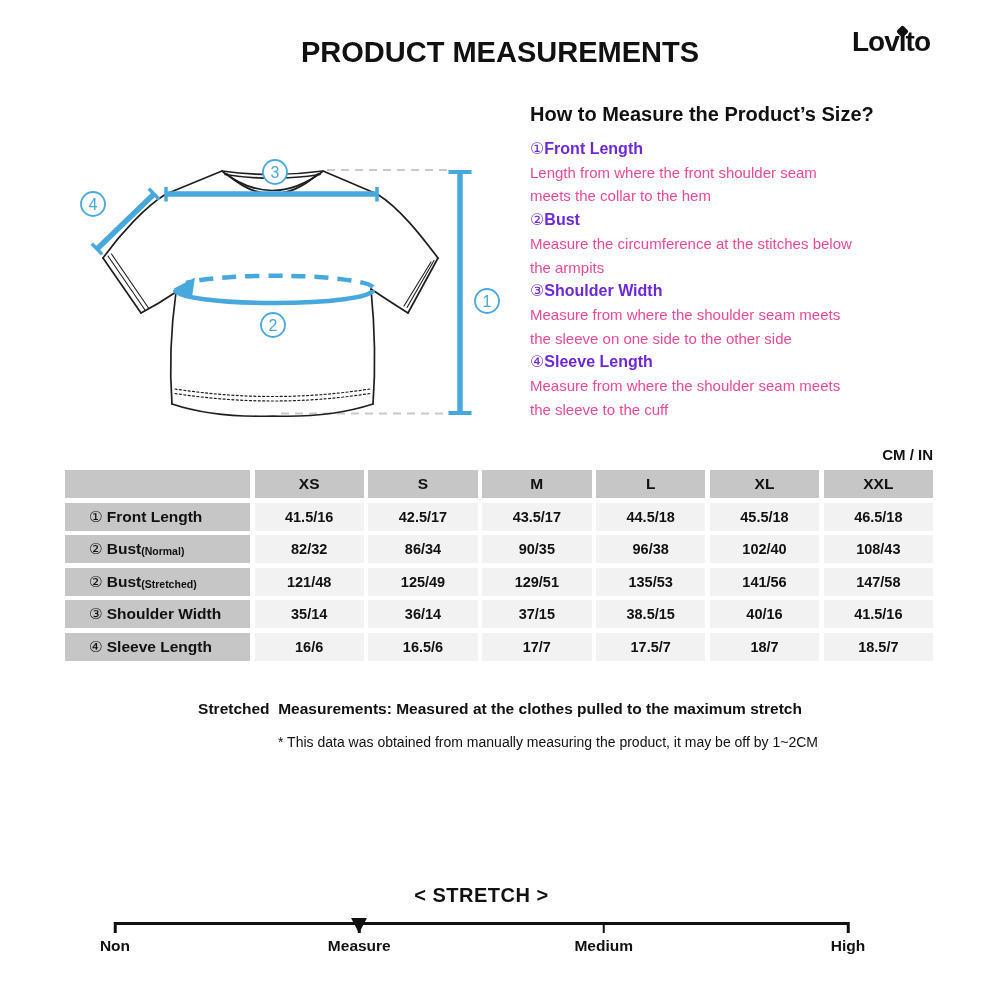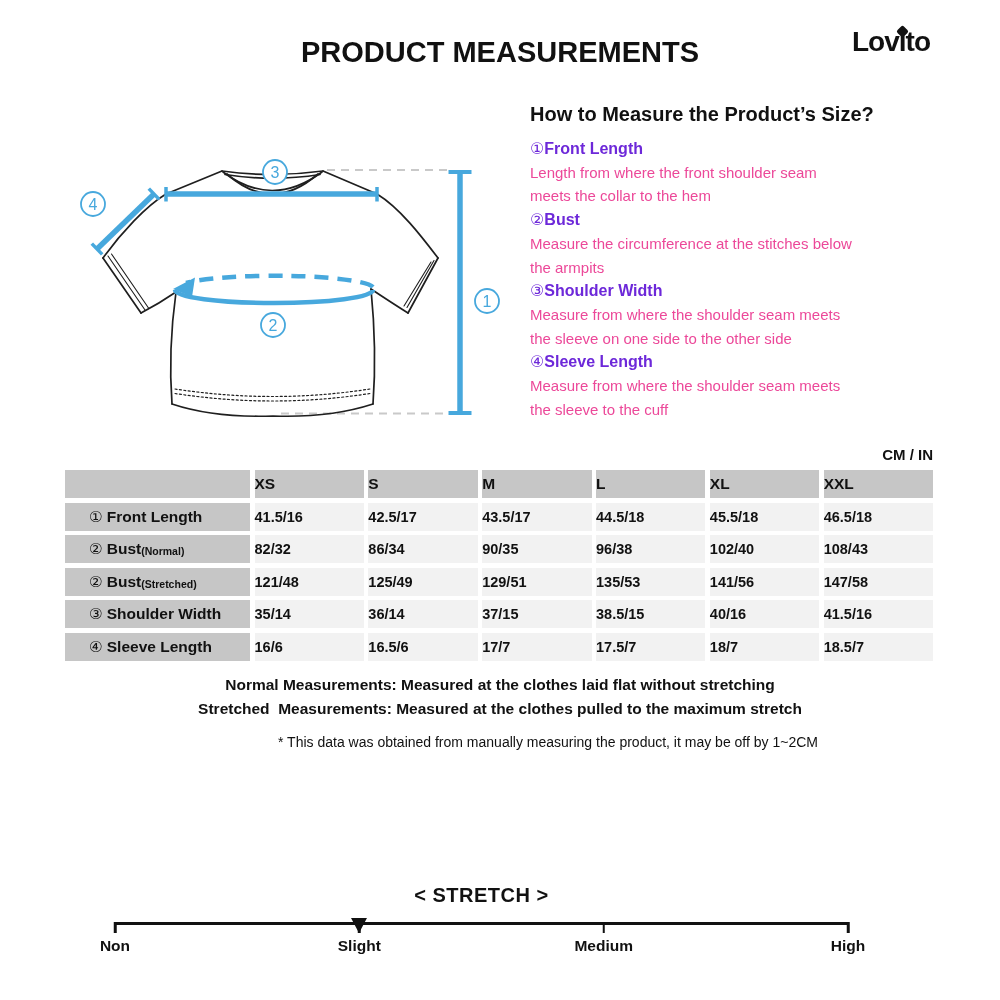--- a/index.html
+++ b/index.html
@@ -26,21 +26,21 @@
   .circ-black{font-family:"DejaVu Sans",sans-serif;font-weight:400;font-size:16px;}
   .desc{color:#ec4899;}
 
   
   .unit{position:absolute;top:446px;right:67px;font-size:15px;font-weight:700;}
 
   
   .size-table{position:absolute;left:65px;top:470px;width:868px;
       display:grid;grid-template-columns:185px repeat(6,1fr);gap:4.5px;}
   .size-table .cell{height:28px;line-height:28px;background:#f2f2f2;
-      font-size:14.5px;font-weight:700;}
+      text-align:center;font-size:14.5px;font-weight:700;}
   .size-table .head{background:#c6c6c6;font-size:15.5px;}
   .size-table .rowlabel{background:#c6c6c6;text-align:left;padding-left:24px;
       font-size:15.5px;white-space:nowrap;}
   .rowlabel .circ-black{font-size:15px;}
   .sub{font-size:10.5px;font-weight:700;position:relative;top:1px;}
 
   
   .note{position:absolute;left:0;width:1000px;text-align:center;font-weight:600;
       font-size:15.5px;white-space:pre;}
   .note1{top:676px;} .note2{top:700px;}
@@ -188,32 +188,31 @@
 
     <div class="cell rowlabel"><span class="circ-black">④</span><span> Sleeve Length</span><span class="sub"></span></div>
     <div class="cell">16/6</div>
     <div class="cell">16.5/6</div>
     <div class="cell">17/7</div>
     <div class="cell">17.5/7</div>
     <div class="cell">18/7</div>
     <div class="cell">18.5/7</div>
   </div>
 
-  <div class="note note1">Normal Measurements: Measured at the clothes laid flat without stretching</div>
   <div class="note note2">Stretched  Measurements: Measured at the clothes pulled to the maximum stretch</div>
   <div class="disclaimer">* This data was obtained from manually measuring the product, it may be off by 1~2CM</div>
 
 
   <div class="scale scale-stretch">
     <div class="scale-title">&lt; STRETCH &gt;</div>
     <div class="scale-line"></div>
   <div class="tick" style="left: 0%;"></div>
       <div class="tick" style="left: 33.33%;"></div>
       <div class="tick" style="left: 66.67%;"></div>
       <div class="tick" style="left: 100%;"></div>
       <div class="marker" style="left: 33.33%;"></div>
       <div class="scale-label" style="left: 0%;">Non</div>
-      <div class="scale-label" style="left: 33.33%;">Slight</div>
+      <div class="scale-label" style="left: 33.33%;">Measure</div>
       <div class="scale-label" style="left: 66.67%;">Medium</div>
       <div class="scale-label" style="left: 100%;">High</div>
     </div>
 
 </div>
 
 </body></html>

